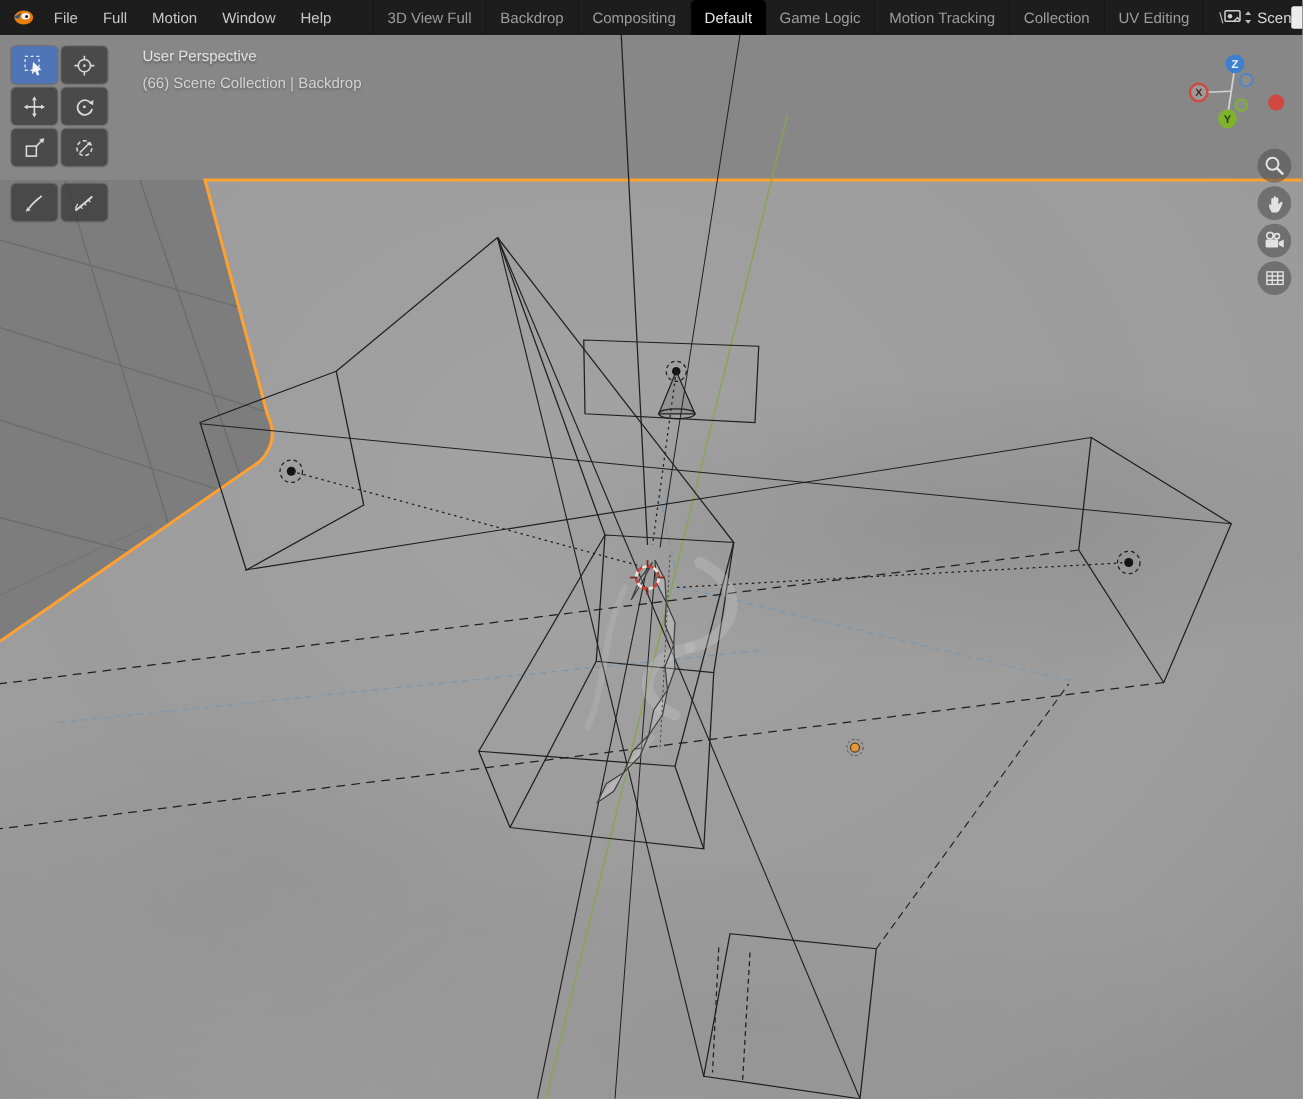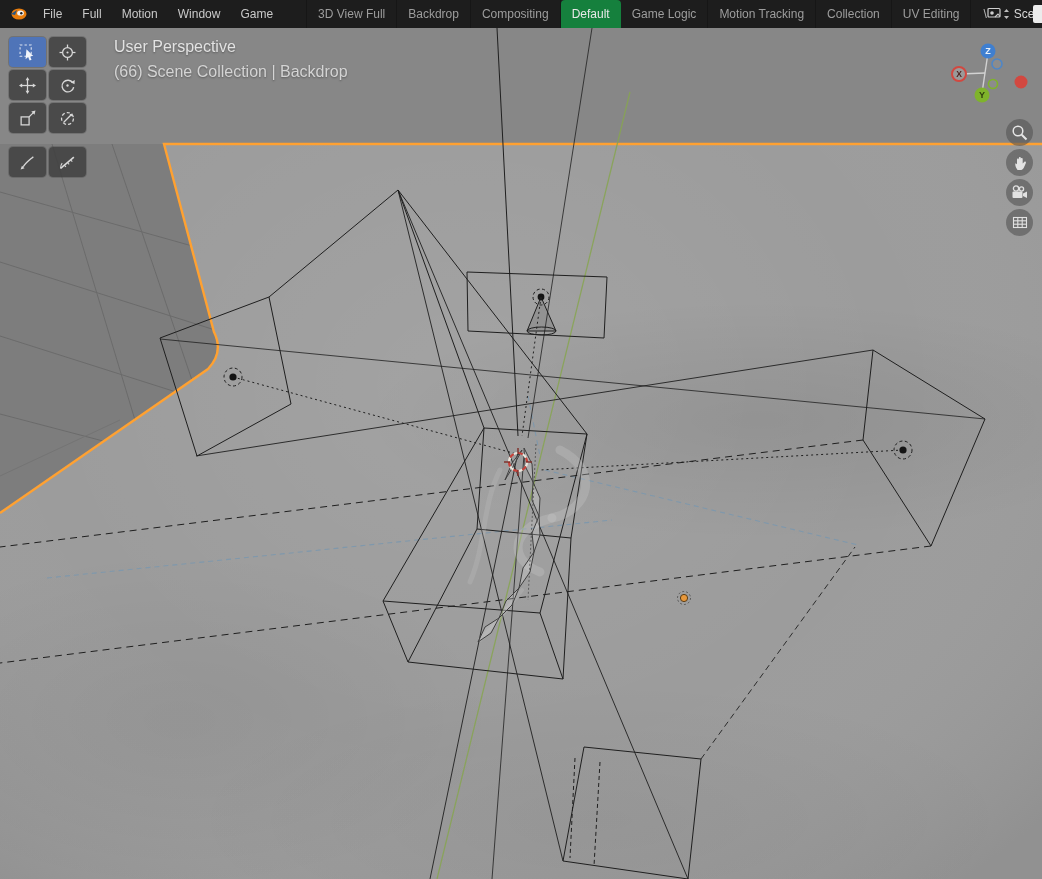--- a/index.html
+++ b/index.html
@@ -13,32 +13,32 @@
     position:absolute;top:0;left:0;right:0;height:28px;background:#1d1d1d;
     display:flex;align-items:center;z-index:10;color:#c9c9c9;font-size:12px;
     user-select:none;
   }
   .logo{margin:0 6px 0 8px;display:flex;align-items:center}
   .menus{display:flex;gap:2px}
   .menu{padding:3px 9px;border-radius:3px}
   .tabs{display:flex;margin-left:24px;height:28px;align-items:stretch}
   .tab{padding:0 11px;line-height:28px;color:#9d9d9d;border-right:1px solid #161616;white-space:nowrap}
   .tab:first-child{border-left:1px solid #161616}
-  .tab.active{background:#15803d;color:#e8e8e8;border-radius:4px 4px 0 0;border-right:none}
+  .tab.active{background:#000000;color:#e8e8e8;border-radius:4px 4px 0 0;border-right:none}
   .overflow{margin-left:12px;color:#b9b9b9}
   .scene{margin-left:auto;display:flex;align-items:center;gap:5px;margin-right:28px}
   .scene-label{color:#dadada}
   .newbtn{position:absolute;right:0;top:5px;width:9px;height:18px;background:#ececec;border-radius:2px 0 0 2px}
   
   .toolbar{position:absolute;left:9px;top:37px;display:grid;grid-template-columns:37px 37px;gap:3px;z-index:6}
   .tool{width:37px;height:30px;background:rgba(63,63,63,.85);border-radius:4px;display:flex;align-items:center;justify-content:center;box-shadow:0 0 0 1px rgba(0,0,0,.15)}
   .tool.active{background:#4f74b8}
   .tool.gap{margin-top:11px}
   
-  .vp-overlay{position:absolute;left:114px;top:39px;z-index:5;color:#e3e3e3;font-size:16px;text-shadow:0 1px 2px rgba(0,0,0,.35);line-height:1}
+  .vp-overlay{position:absolute;left:114px;top:39px;z-index:5;color:#e3e3e3;font-size:12px;text-shadow:0 1px 2px rgba(0,0,0,.35);line-height:1}
   .vp-overlay .line2{margin-top:9px;color:#d4d4d4}
   
   .sidebtns{position:absolute;right:9px;top:119px;display:flex;flex-direction:column;gap:3px;z-index:6}
   .sbtn{width:27px;height:27px;border-radius:50%;background:rgba(84,84,84,.60);display:flex;align-items:center;justify-content:center}
   
   .gizmo{position:absolute;right:12px;top:40px;z-index:6}
   .gizmo text{font-family:"Liberation Sans",sans-serif;font-weight:bold}
   
   .wires{position:absolute;inset:0;z-index:1}
 </style>
@@ -194,21 +194,21 @@
       <ellipse cx="12.5" cy="7" rx="3.4" ry="2.6" fill="#f4f4f4"></ellipse>
       <circle cx="13.3" cy="7.2" r="1.2" fill="#1d1d1d"></circle>
       <path d="M3,8 L9,4 L7,9 Z" fill="#265787"></path>
     </svg>
   </div>
   <div class="menus">
     <span class="menu">File</span>
     <span class="menu">Full</span>
     <span class="menu">Motion</span>
     <span class="menu">Window</span>
-    <span class="menu">Game</span>
+    <span class="menu">Help</span>
   </div>
   <div class="tabs">
     <span class="tab">3D View Full</span>
     <span class="tab">Backdrop</span>
     <span class="tab">Compositing</span>
     <span class="tab active">Default</span>
     <span class="tab">Game Logic</span>
     <span class="tab">Motion Tracking</span>
     <span class="tab">Collection</span>
     <span class="tab">UV Editing</span>

